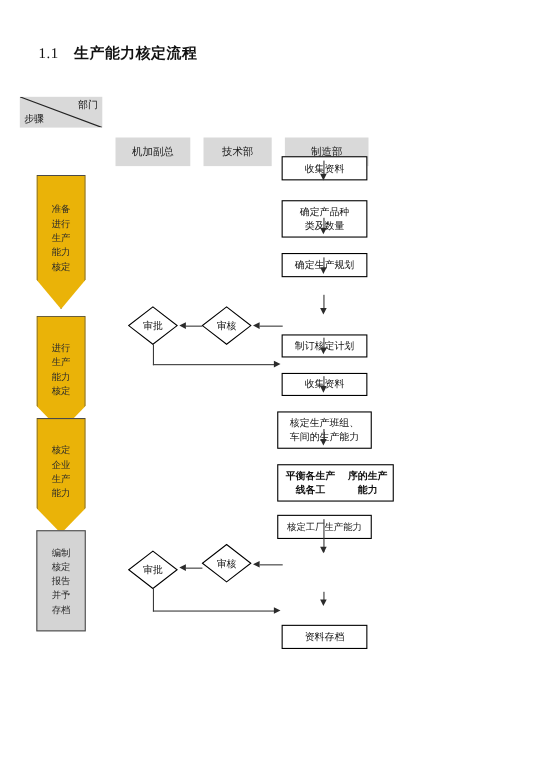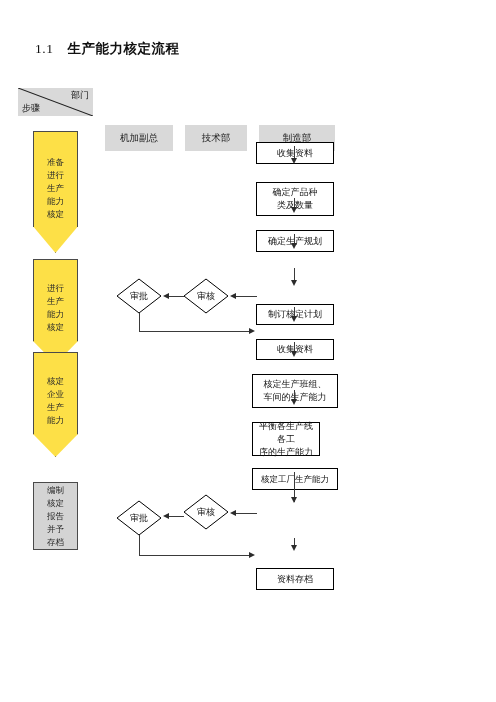--- a/index.html
+++ b/index.html
@@ -45,22 +45,23 @@
     position:absolute;left:33px;width:45px;
     background:#d4d4d4;
     border:1px solid #4a4a4a;
     box-sizing:border-box;
     display:flex;flex-direction:column;
     align-items:center;justify-content:center;
     font-size:8.5px;line-height:13px;
     color:#2a2a2a;
   }
   .pent.arrow{
-    border:none;background:#fde047;
+    border:none;background:#eab308;
     clip-path:polygon(0 0,100% 0,100% 78%,50% 100%,0 78%);
+    margin-top:28px;
   }
   .pent.arrow .inner{
     position:absolute;left:0;top:0;right:0;bottom:0;
     border:1px solid #4a4a4a;
     box-sizing:border-box;
     clip-path:polygon(0 0,100% 0,100% 78%,50% 100%,0 78%);
     pointer-events:none;
   }
   .pent .lines{position:relative;z-index:2;text-align:center;
     display:flex;flex-direction:column;align-items:center;}
@@ -154,21 +155,21 @@
   <div class="pent arrow" style="top:352px;height:105px;">
     <div class="inner"></div>
     <div class="lines">
       <span>核定</span>
       <span>企业</span>
       <span>生产</span>
       <span>能力</span>
     </div>
   </div>
 
-  <div class="pent" style="top:482px;height:68px;">
+  <div class="pent" style="top:482px;height:92px;">
     <div class="lines">
       <span>编制</span>
       <span>核定</span>
       <span>报告</span>
       <span>并予</span>
       <span>存档</span>
     </div>
   </div>
 
   <div class="box" style="left:256px;top:124px;width:78px;height:22px;">
@@ -229,21 +230,21 @@
   <div class="ln v" style="left:294px;top:342px;height:12px;"></div>
   <div class="ah down" style="left:291px;top:351px;"></div>
 
   <div class="box" style="left:252px;top:356px;width:86px;height:34px;flex-direction:column;">
     <span class="t">核定生产班组、</span>
     <span class="t">车间的生产能力</span>
   </div>
   <div class="ln v" style="left:294px;top:390px;height:12px;"></div>
   <div class="ah down" style="left:291px;top:399px;"></div>
 
-  <div class="box" style="left:252px;top:404px;width:68px;height:34px;flex-direction:column;">
+  <div class="box" style="left:252px;top:404px;width:106px;height:34px;flex-direction:row;font-weight:bold;">
     <span class="t">平衡各生产线各工</span>
     <span class="t">序的生产能力</span>
   </div>
 
   <div class="box" style="left:252px;top:450px;width:86px;height:22px;">
     <span class="t" style="font-size:8.5px;">核定工厂生产能力</span>
   </div>
   <div class="ln v" style="left:294px;top:472px;height:30px;"></div>
   <div class="ah down" style="left:291px;top:497px;"></div>
 

